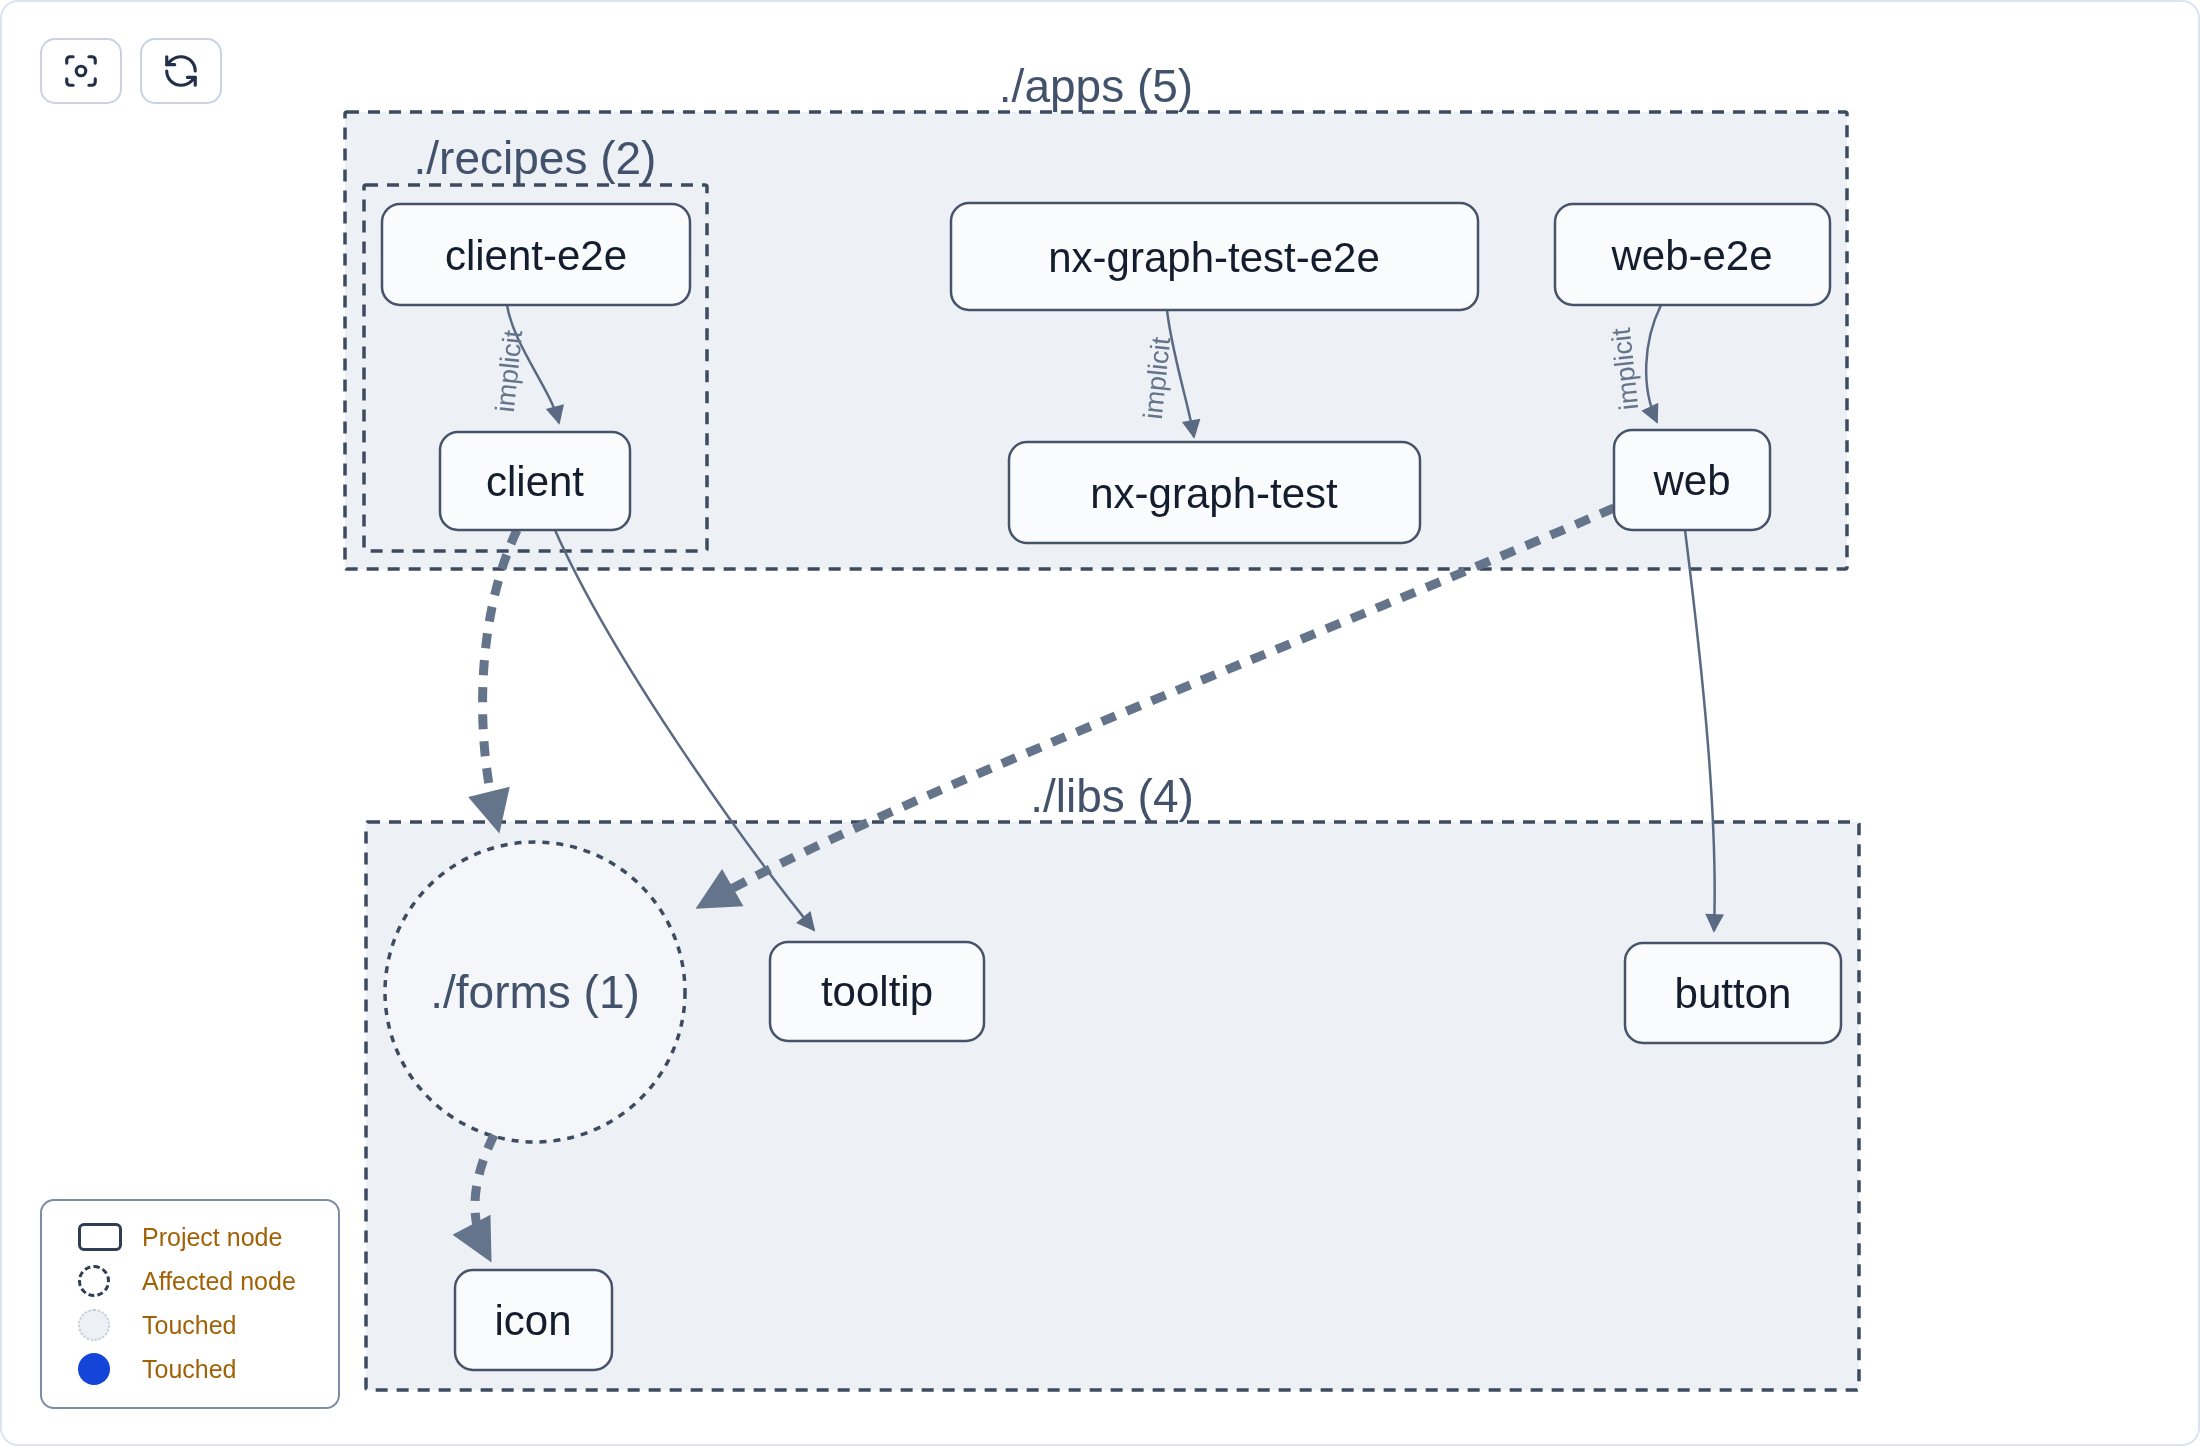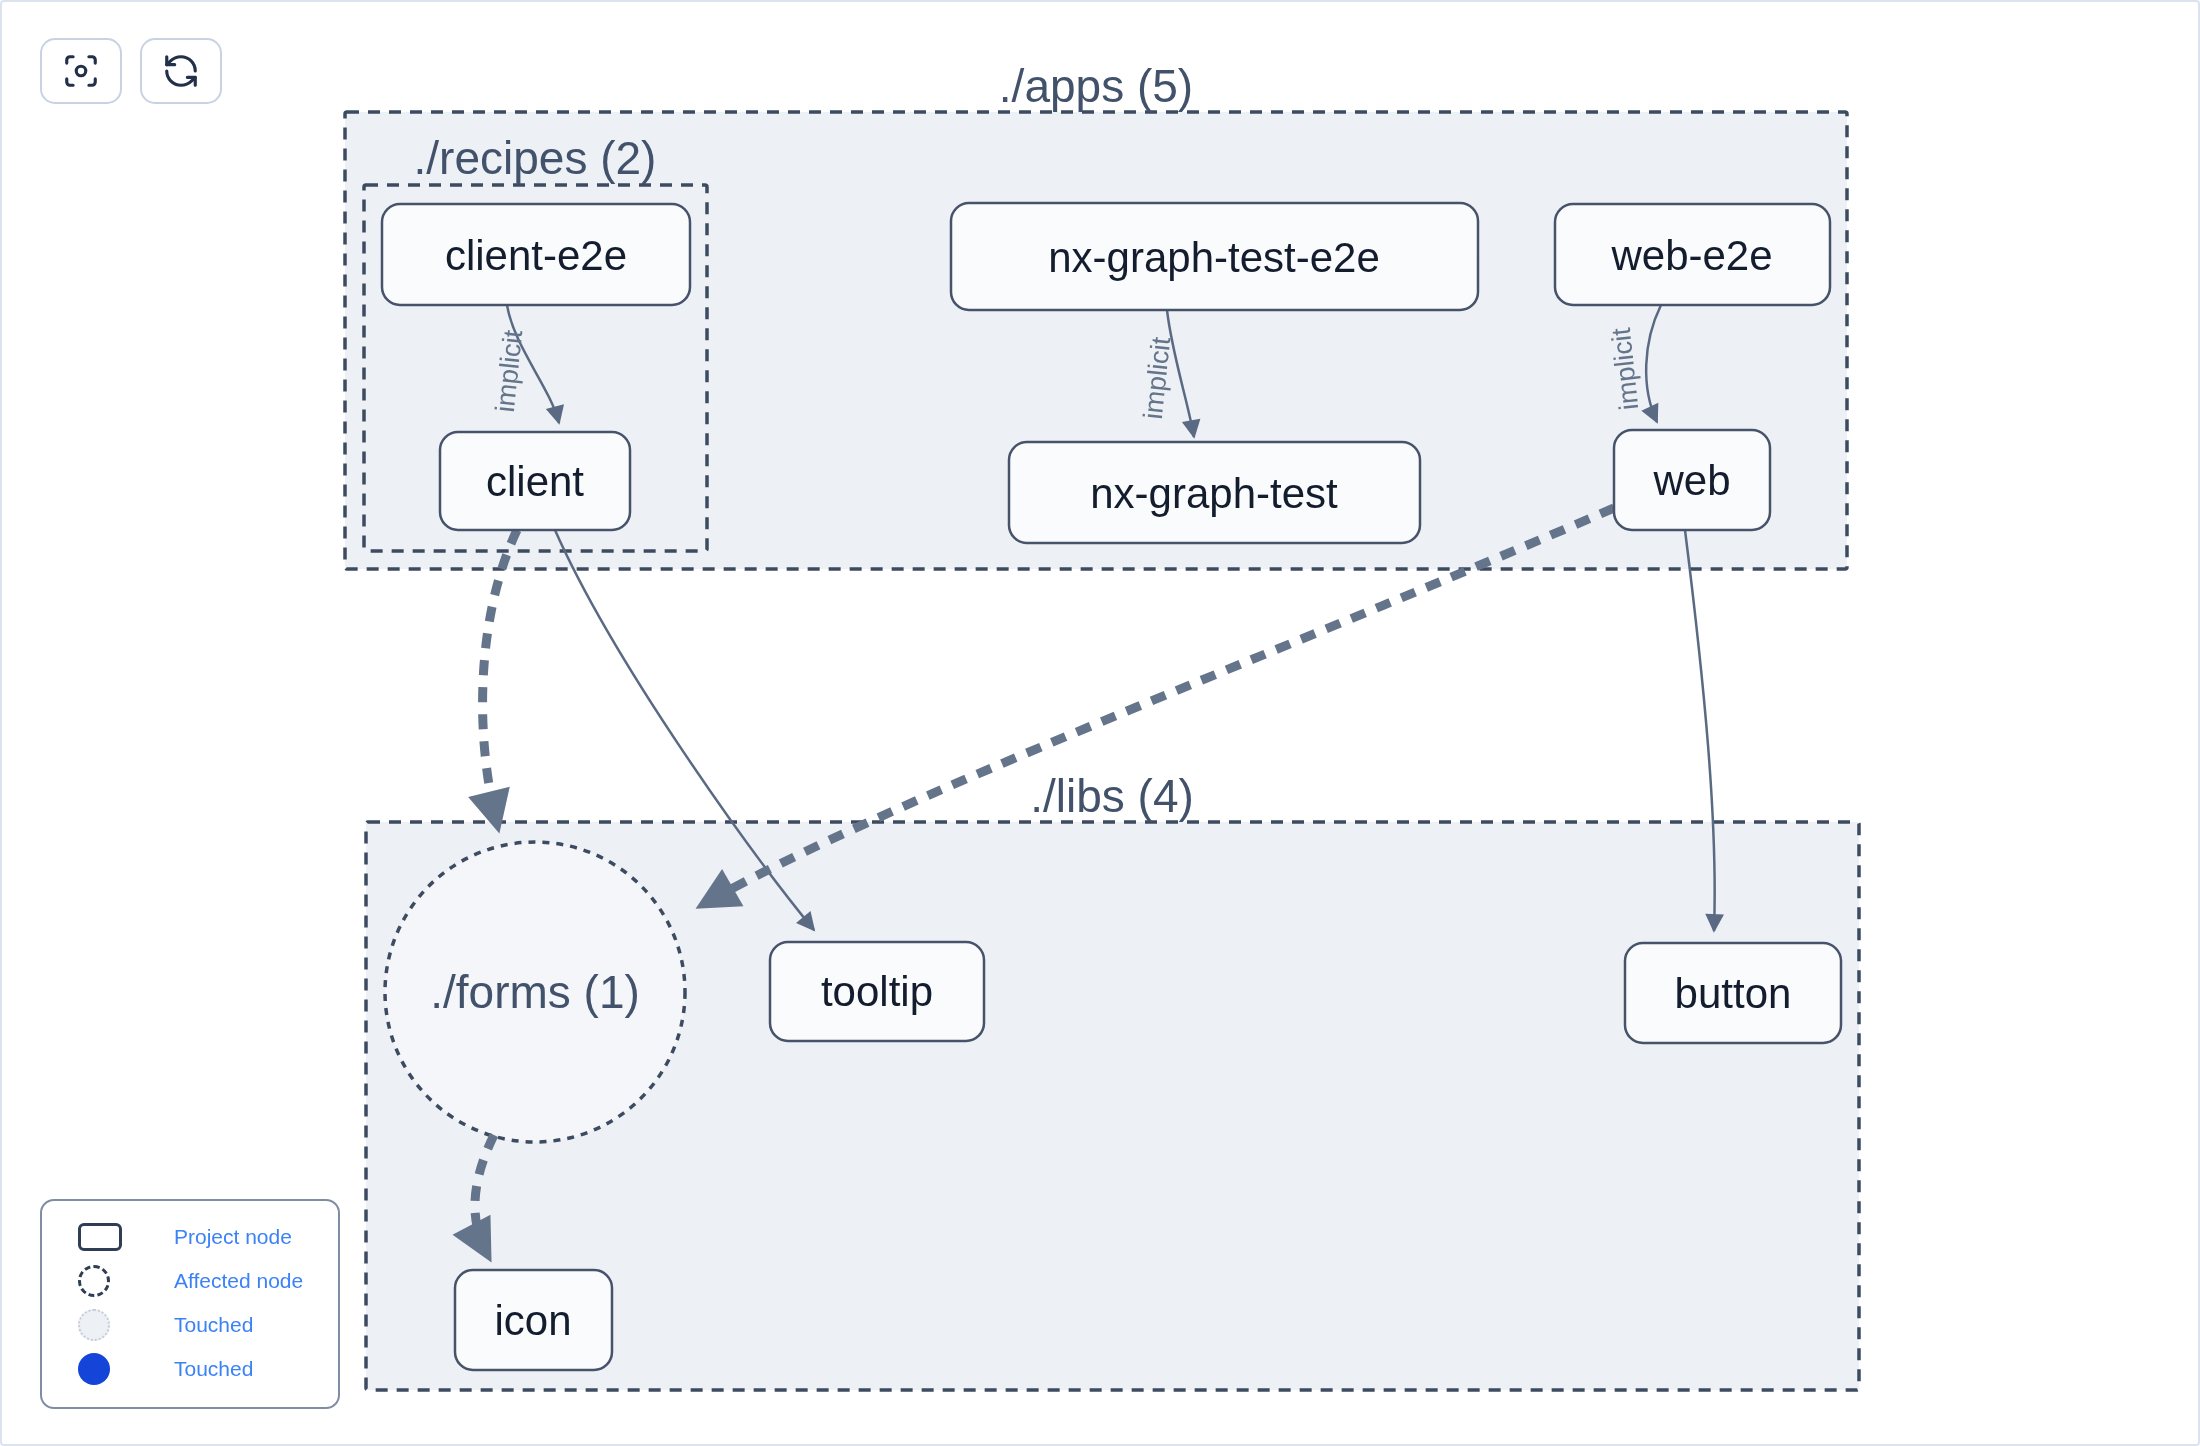--- a/index.html
+++ b/index.html
@@ -1,19 +1,19 @@
 <!DOCTYPE html>
 <html><head>
 <meta charset="utf-8">
 <style>
   html,body{margin:0;padding:0;background:#ffffff;}
   body{width:2200px;height:1446px;font-family:"Liberation Sans","DejaVu Sans",sans-serif;position:relative;}
   .card{
     position:absolute;inset:0;
-    border:2px solid #dde3ee;border-radius:4px;
+    border:2px solid #dde3ee;border-radius:18px;
     background:#ffffff;overflow:hidden;box-sizing:border-box;
   }
   .graph-svg{position:absolute;left:0;top:0;width:2200px;height:1446px;}
 
   
   .toolbar{position:absolute;left:38px;top:36px;display:flex;gap:18px;}
   .tool-btn{
     width:82px;height:66px;background:#ffffff;border:2px solid #c7d3e3;
     border-radius:15px;display:flex;align-items:center;justify-content:center;
     box-sizing:border-box;cursor:pointer;
@@ -27,21 +27,21 @@
     background:#ffffff;border:2px solid #7e8da3;border-radius:14px;
     box-sizing:border-box;padding:14px 0 0 24px;
   }
   .legend-row{display:flex;align-items:center;height:44px;gap:0;}
   .legend-swatch-col{width:76px;display:flex;align-items:center;justify-content:flex-start;}
   .legend-swatch-col>*{margin-left:12px;}
   .sw-project{width:44px;height:28px;border:3px solid #2f3e54;border-radius:6px;background:#fff;box-sizing:border-box;}
   .sw-composite{width:32px;height:32px;border:3px dashed #2f3e54;border-radius:50%;background:#fff;box-sizing:border-box;}
   .sw-affected{width:32px;height:32px;border:2px dotted #c3ccd9;border-radius:50%;background:#edf1f6;box-sizing:border-box;}
   .sw-touched{width:32px;height:32px;border-radius:50%;box-sizing:border-box;}
-  .legend-label{font-size:21px;color:#3b82f6;margin-left:32px;}
+  .legend-label{font-size:25px;color:#a16207;}
 
   
   text{font-family:"Liberation Sans","DejaVu Sans",sans-serif;}
   .group-label{font-size:46px;fill:#42526b;}
   .node-label{font-size:42px;fill:#141d2e;}
   .edge-label{font-size:27px;fill:#64748b;}
 </style>
 </head>
 <body>
 

